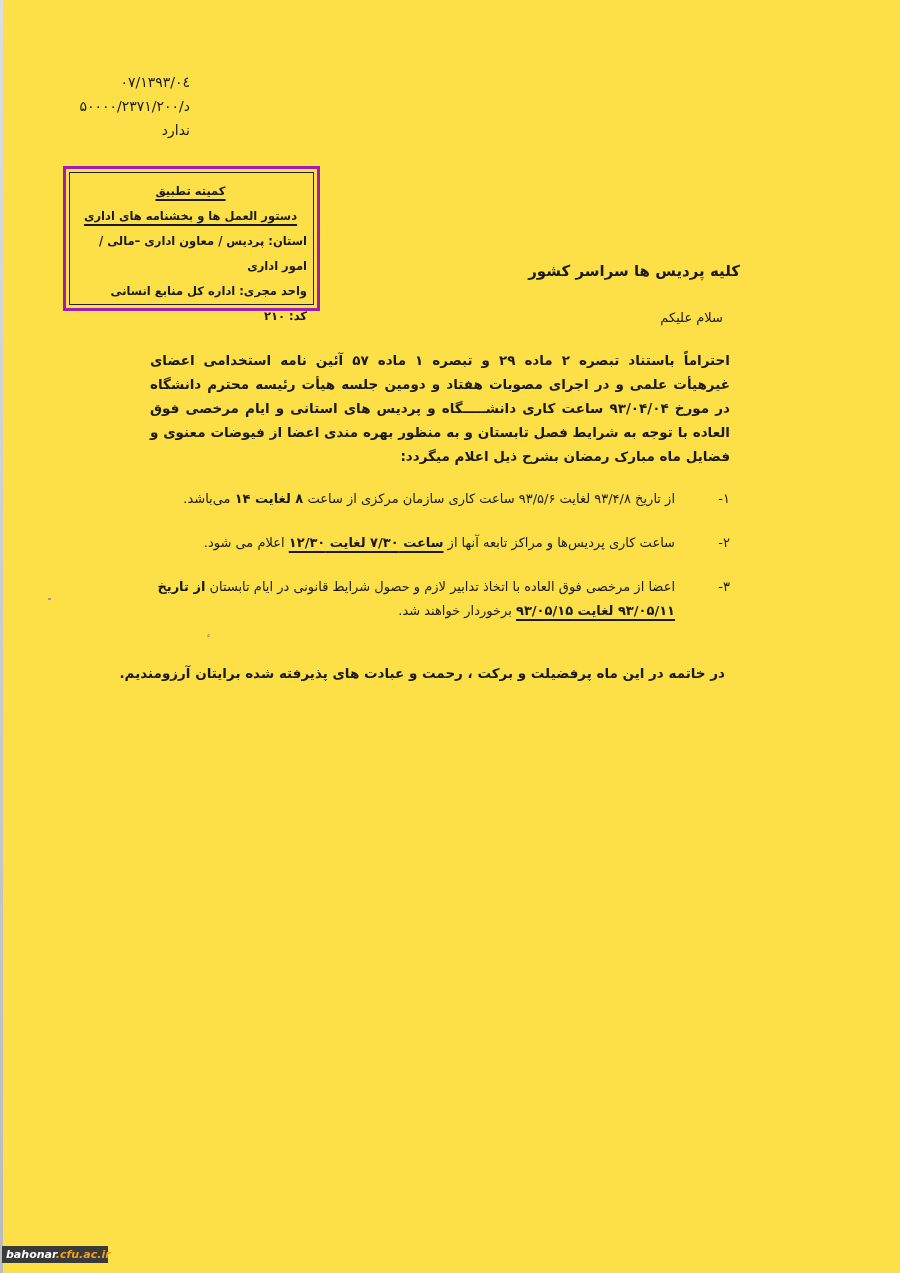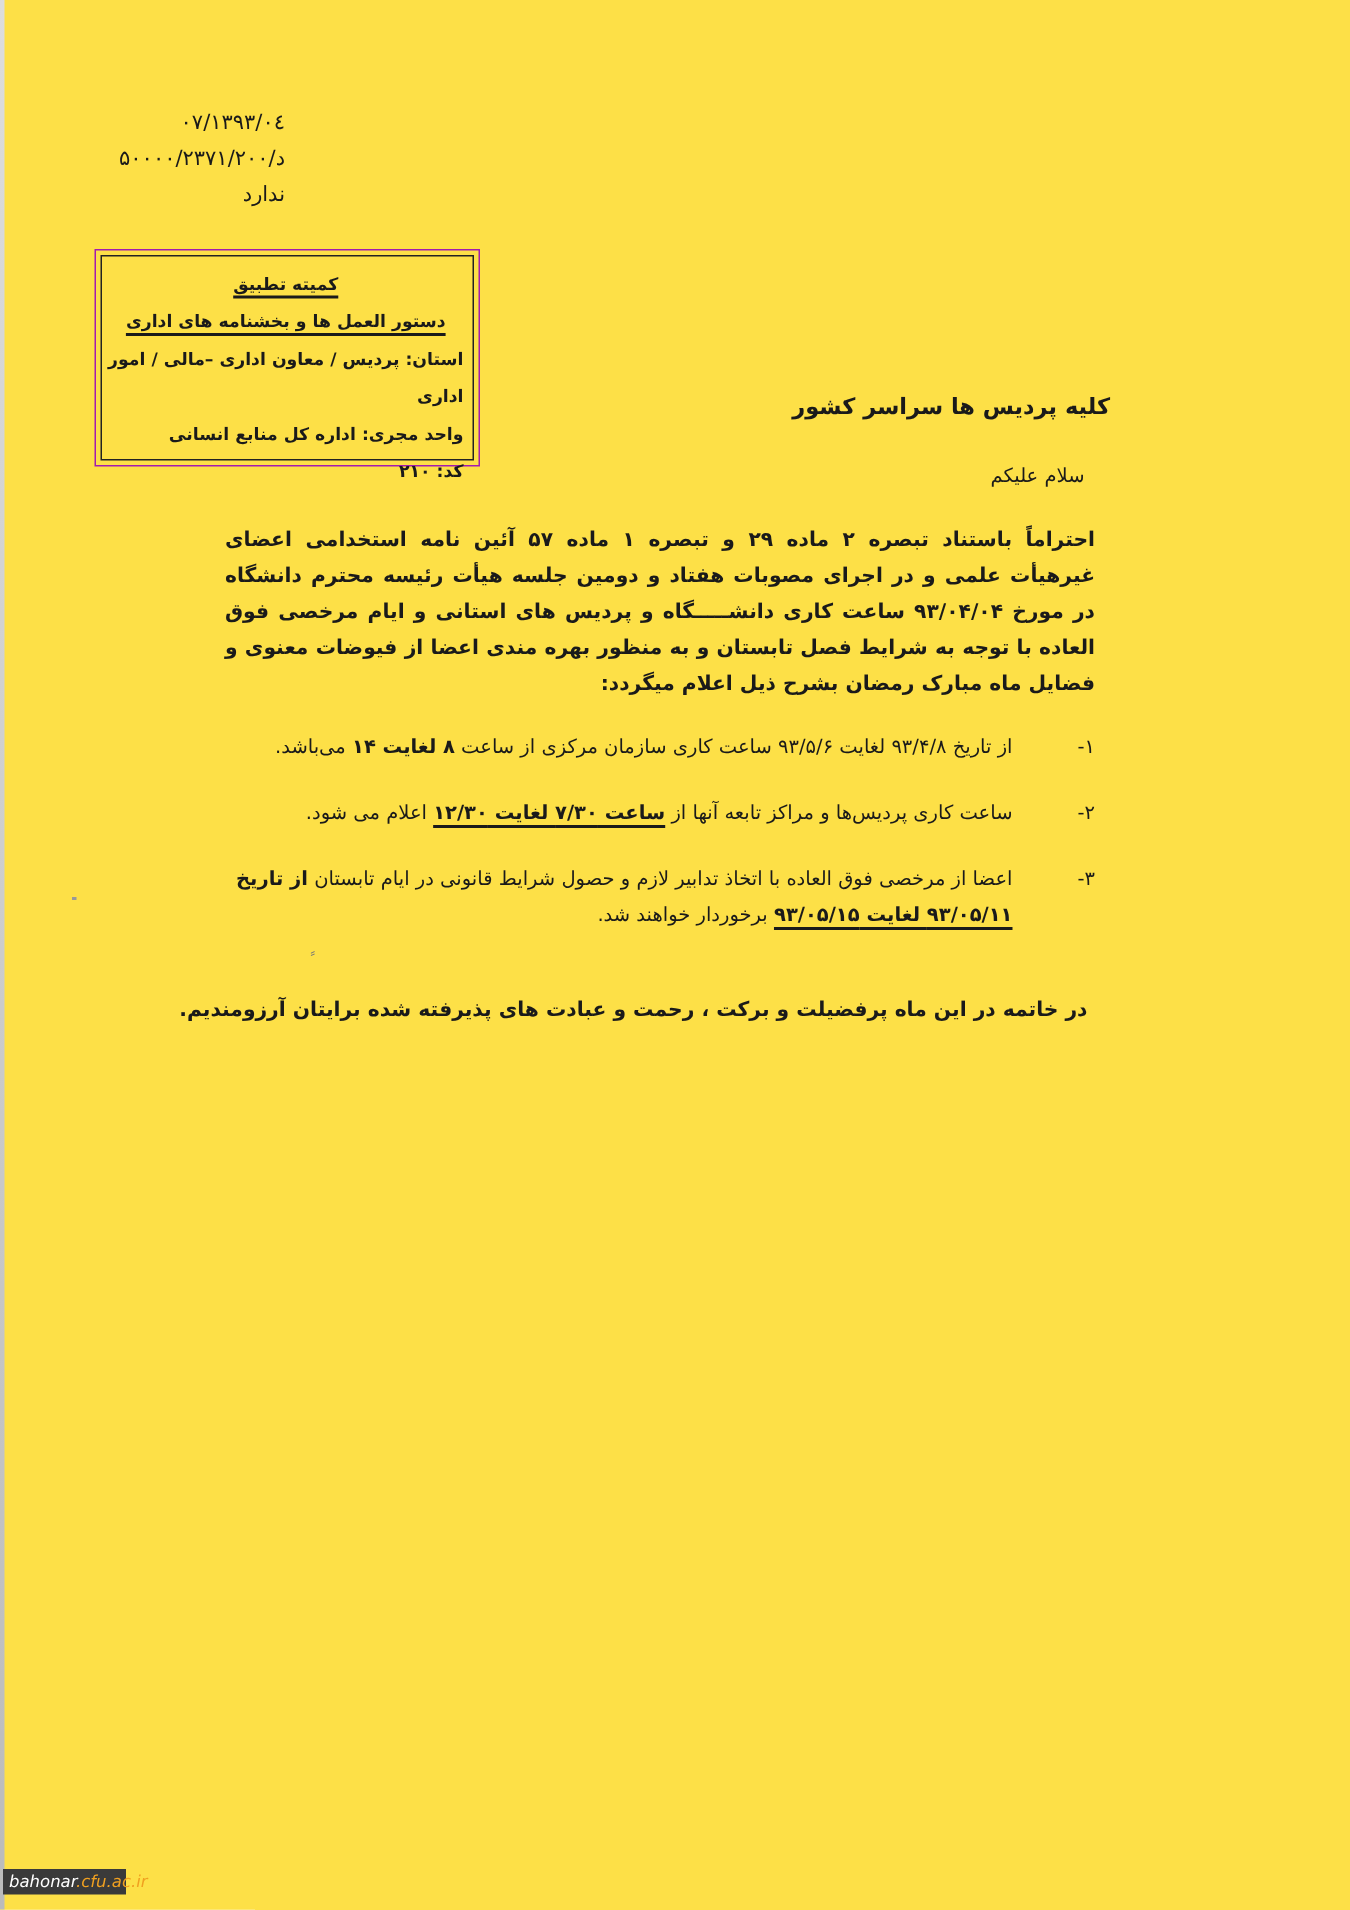--- a/index.html
+++ b/index.html
@@ -8,21 +8,21 @@
       font-family: "DejaVu Sans", sans-serif; color: #1a1a1a;
     }
     .page { position: absolute; inset: 0; background: #fde047; }
     .rtl { direction: rtl; unicode-bidi: embed; }
 
     .ref { position: absolute; left: 60px; top: 70px; width: 130px; font-size: 14px; line-height: 24px; text-align: right; }
     .ref div { white-space: nowrap; }
 
     .stamp-box {
       position: absolute; left: 63px; top: 166px; width: 257px; height: 145px;
-      border: 1px solid #a21caf; box-sizing: border-box;
+      border: 3px solid #a21caf; box-sizing: border-box;
     }
     .stamp-inner {
       position: absolute; left: 3px; top: 3px; right: 3px; bottom: 3px;
       border: 1.5px solid #222;
     }
     .stamp-content { position: absolute; right: 10px; top: 10px; left: 8px; font-size: 11.5px; font-weight: bold; line-height: 25px; }
     .stamp-content .center { text-align: center; }
     .stamp-content .ul { text-decoration: underline; text-decoration-thickness: 1.5px; text-underline-offset: 4px; }
 
     .recipient { position: absolute; right: 160px; top: 262px; font-size: 15px; font-weight: bold; }
@@ -43,22 +43,22 @@
     .signature { position: absolute; left: 212px; top: 800px; width: 190px; height: 100px; }
     .sig-svg { position: absolute; left: 0; top: 0; }
     .sig-name { position: absolute; right: 44px; top: 37px; font-size: 12.5px; font-weight: bold; }
     .sig-title { position: absolute; right: 2px; top: 56px; font-size: 12.5px; font-weight: bold; }
 
     .scan-edge-left { position: absolute; left: 0; top: 0; width: 3px; height: 1273px; background: linear-gradient(#ddd, #bbb); }
     .scan-mark { position: absolute; left: 48px; top: 598px; width: 3px; height: 2px; background: #999; }
     .scan-mark2 { position: absolute; left: 207px; top: 630px; font-size: 9px; color: #777; }
 
     .watermark {
-      position: absolute; left: 2px; top: 1246px; width: 82px; height: 17px; background: #3a3a3a;
-      font-family: "DejaVu Sans", sans-serif; font-style: italic; font-weight: normal; font-size: 11px;
+      position: absolute; left: 2px; top: 1246px; width: 106px; height: 17px; background: #3a3a3a;
+      font-family: "DejaVu Sans", sans-serif; font-style: italic; font-weight: bold; font-size: 11px;
       line-height: 17px; padding-left: 4px; box-sizing: border-box; white-space: nowrap;
     }
     .wm-a { color: #ffffff; }
     .wm-b { color: #f0a020; }
   </style>
 </head>
 <body>
 
 <div class="page">
   <div class="scan-edge-left"></div>

